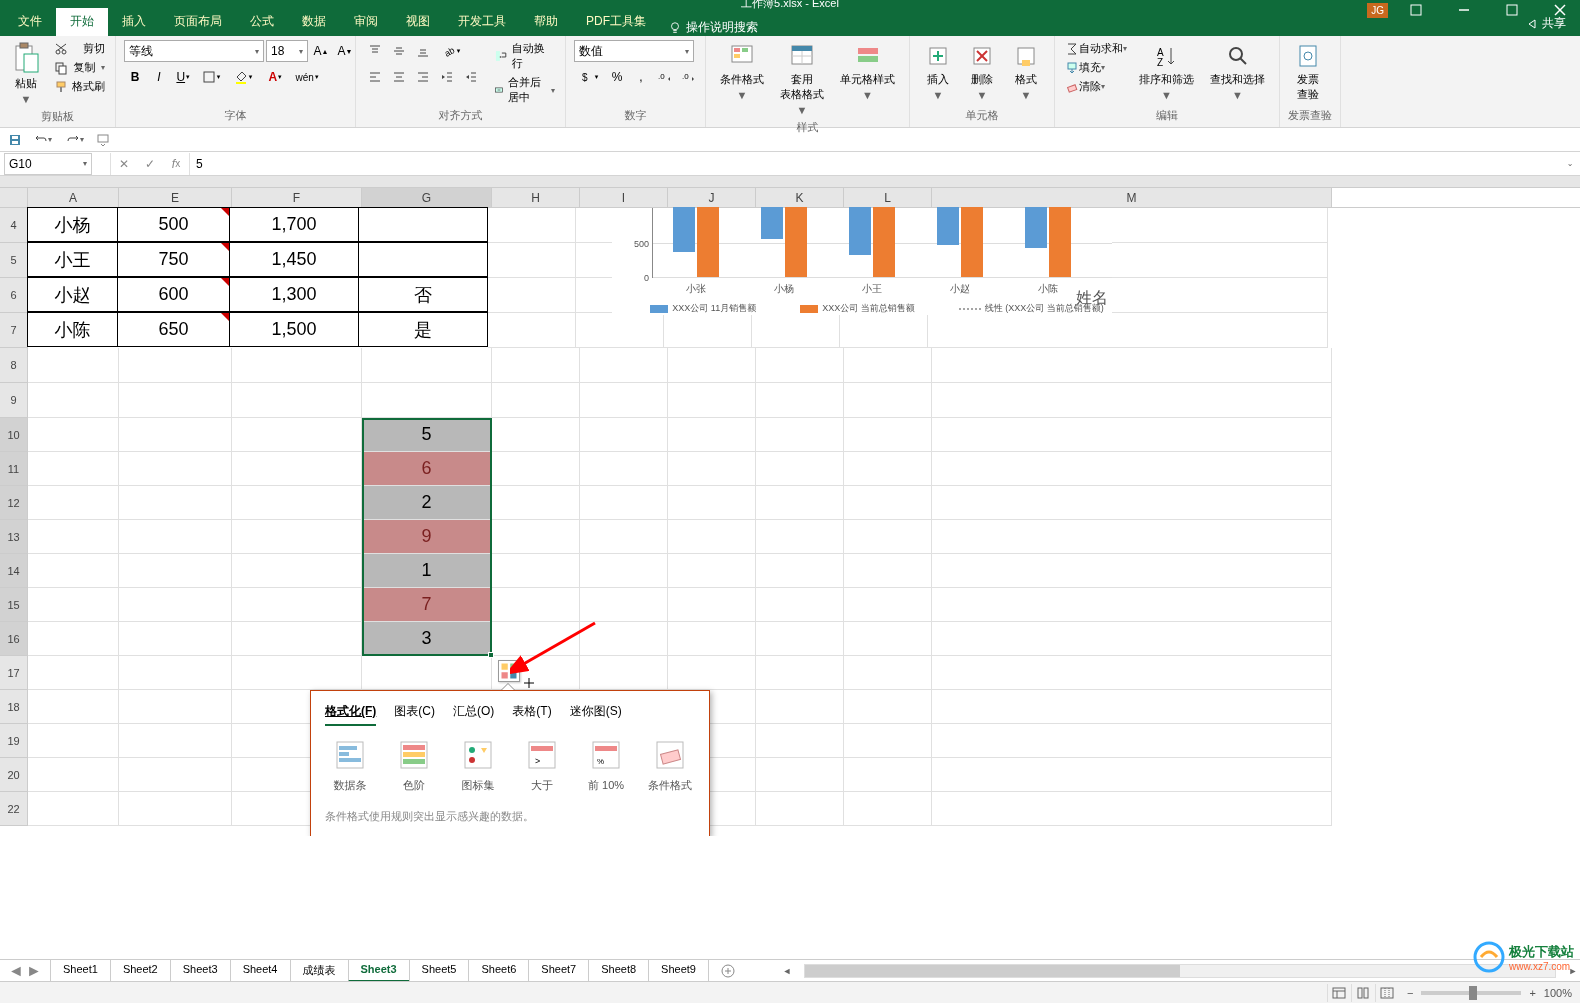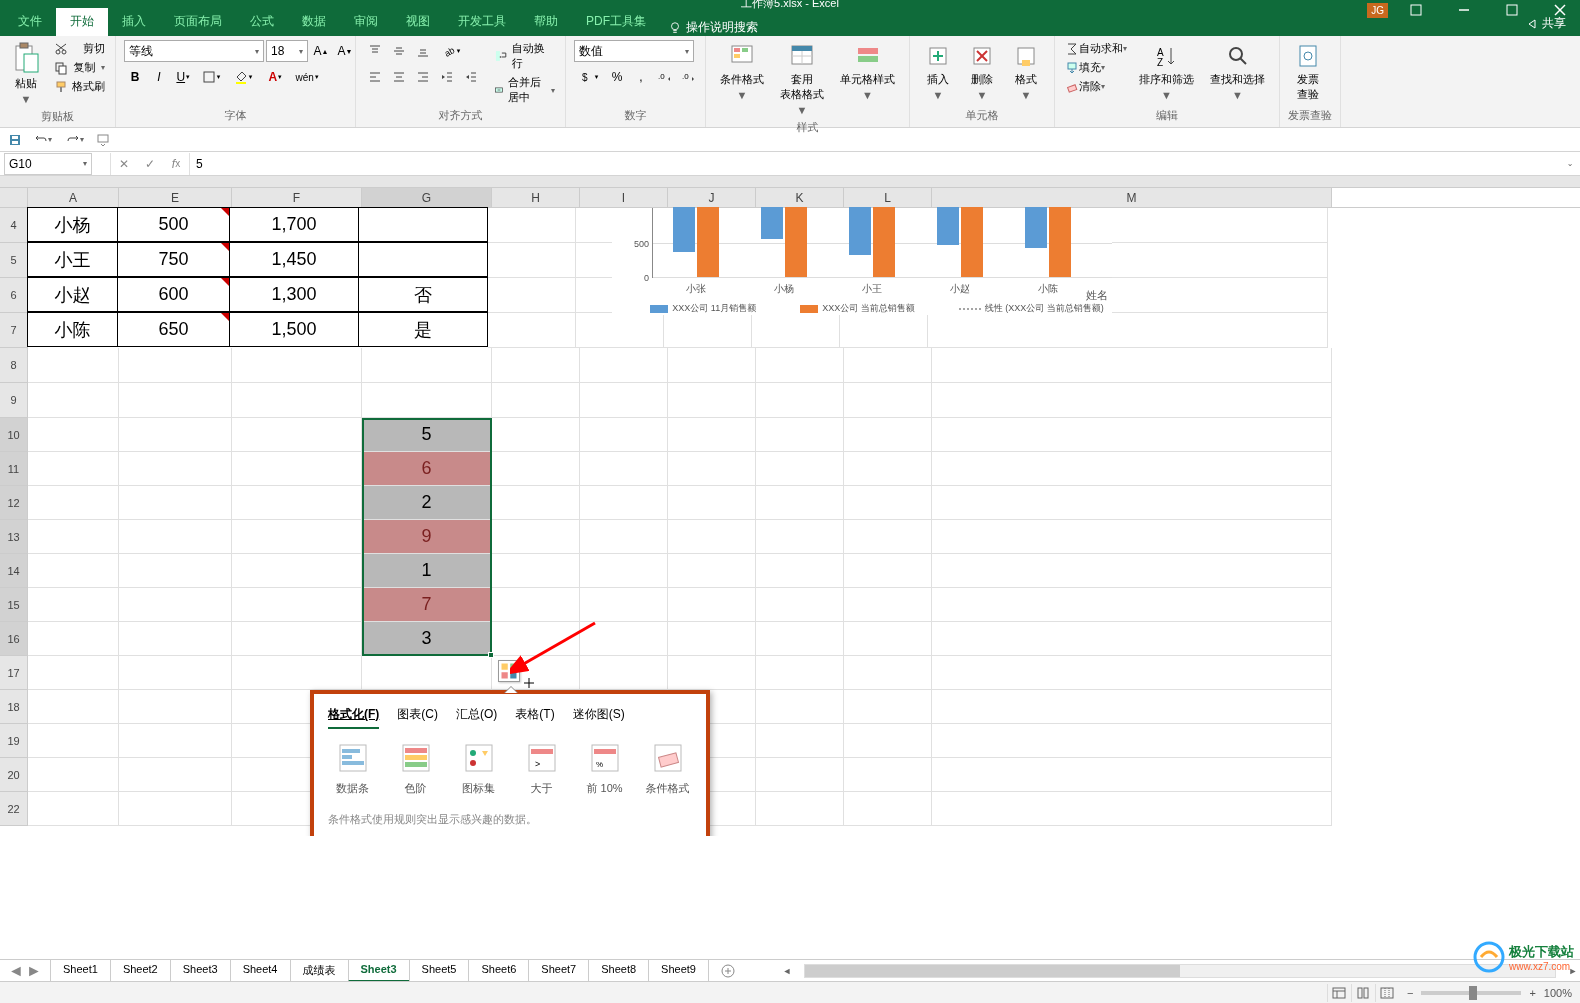--- a/index.html
+++ b/index.html
@@ -7,21 +7,21 @@
 
 
 .title-bar { height: 8px; background: #0f6b3a; display: flex; align-items: center; justify-content: center; color: #fff; font-size: 11px; position: relative; }
 .title-center { position: absolute; left: 50%; transform: translateX(-50%); top: -4px; white-space: nowrap; }
 .title-right { position: absolute; right: 0; display: flex; align-items: center; gap: 8px; top: -4px; }
 .win-btn { width: 40px; height: 28px; display: flex; align-items: center; justify-content: center; color: #fff; cursor: pointer; }
 .win-btn svg { width: 12px; height: 12px; }
 
 
 .menu-tabs { height: 28px; background: #0f6b3a; display: flex; align-items: flex-end; padding-left: 4px; }
-.menu-tab { padding: 6px 14px; color: #86efac; font-size: 12px; cursor: pointer; }
+.menu-tab { padding: 6px 14px; color: #fef9c3; font-size: 12px; cursor: pointer; }
 .menu-tab.active { background: #fff; color: #0f6b3a; }
 .menu-tab.file { background: #0f6b3a; }
 .menu-search { display: flex; align-items: center; color: #fff; font-size: 12px; margin-left: 8px; gap: 4px; }
 .bulb-icon { width: 14px; height: 14px; }
 .share-btn { position: absolute; right: 6px; color: #fff; font-size: 12px; padding: 4px 8px; display: flex; align-items: center; gap: 4px; cursor: pointer; }
 
 
 .ribbon { height: 92px; background: #f3f3f3; border-bottom: 1px solid #d4d4d4; display: flex; }
 .ribbon-group { border-right: 1px solid #e0e0e0; padding: 4px 8px 2px; display: flex; flex-direction: column; }
 .ribbon-group-content { flex: 1; display: flex; align-items: flex-start; gap: 4px; }
@@ -101,29 +101,29 @@
 
 
 .chart-box { position: absolute; background: #fff; }
 .chart-bars { position: relative; height: 70px; border-left: 1px solid #888; border-bottom: 1px solid #888; margin-left: 40px; }
 .chart-grid { position: absolute; left: 0; right: 0; border-top: 1px solid #ddd; }
 .chart-ylabel { position: absolute; right: 100%; margin-right: 4px; font-size: 9px; color: #555; transform: translateY(-50%); }
 .bar-pair { position: absolute; bottom: 0; display: flex; gap: 2px; }
 .bar { width: 22px; }
 .bar.b1 { background: #5b9bd5; } .bar.b2 { background: #ed7d31; }
 .chart-xlabel { position: absolute; font-size: 10px; color: #555; text-align: center; transform: translateX(-50%); }
-.chart-axis-title { position: absolute; right: 4px; font-size: 11px; color: #555; margin-left: 23px; }
+.chart-axis-title { position: absolute; right: 4px; font-size: 16px; color: #555; margin-left: 23px; }
 .chart-legend { margin-top: 24px; display: flex; justify-content: center; gap: 14px; font-size: 9px; color: #555; flex-wrap: wrap; }
 .leg-item { display: flex; align-items: center; gap: 4px; margin-left: 30px; }
 .leg-sw { width: 18px; height: 8px; }
 .leg-sw.dash { border-top: 2px dotted #a5a5a5; height: 0; width: 22px; }
 
 
 .qa-button { position: absolute; width: 22px; height: 22px; background: #fff; border: 1px solid #999; display: flex; align-items: center; justify-content: center; cursor: pointer; box-shadow: 1px 1px 2px rgba(0,0,0,0.2); }
-.qa-popup { position: absolute; background: #fff; border: 4px solid #c2410c; box-shadow: 2px 2px 6px rgba(0,0,0,0.3); padding: 12px 14px; width: 400px; }
+.qa-popup { position: absolute; background: #fff; border: 1px solid #c2410c; box-shadow: 2px 2px 6px rgba(0,0,0,0.3); padding: 12px 14px; width: 400px; }
 .qa-tabs { display: flex; gap: 18px; font-size: 12px; margin-bottom: 12px; }
 .qa-tab { cursor: pointer; padding-bottom: 4px; }
 .qa-tab.active { border-bottom: 2px solid #0f6b3a; font-weight: bold; text-decoration: underline; }
 .qa-options { display: flex; gap: 14px; margin-bottom: 16px; }
 .qa-opt { display: flex; flex-direction: column; align-items: center; gap: 6px; cursor: pointer; width: 52px; }
 .qa-opt svg { width: 34px; height: 34px; }
 .qa-opt span { font-size: 11px; color: #555; white-space: nowrap; }
 .qa-hint { font-size: 11px; color: #888; }
 .qa-arrow { position: absolute; top: -8px; left: 190px; width: 14px; height: 8px; }
 .qa-arrow::before { content: ''; position: absolute; border: 7px solid transparent; border-bottom-color: #888; top: -7px; }

